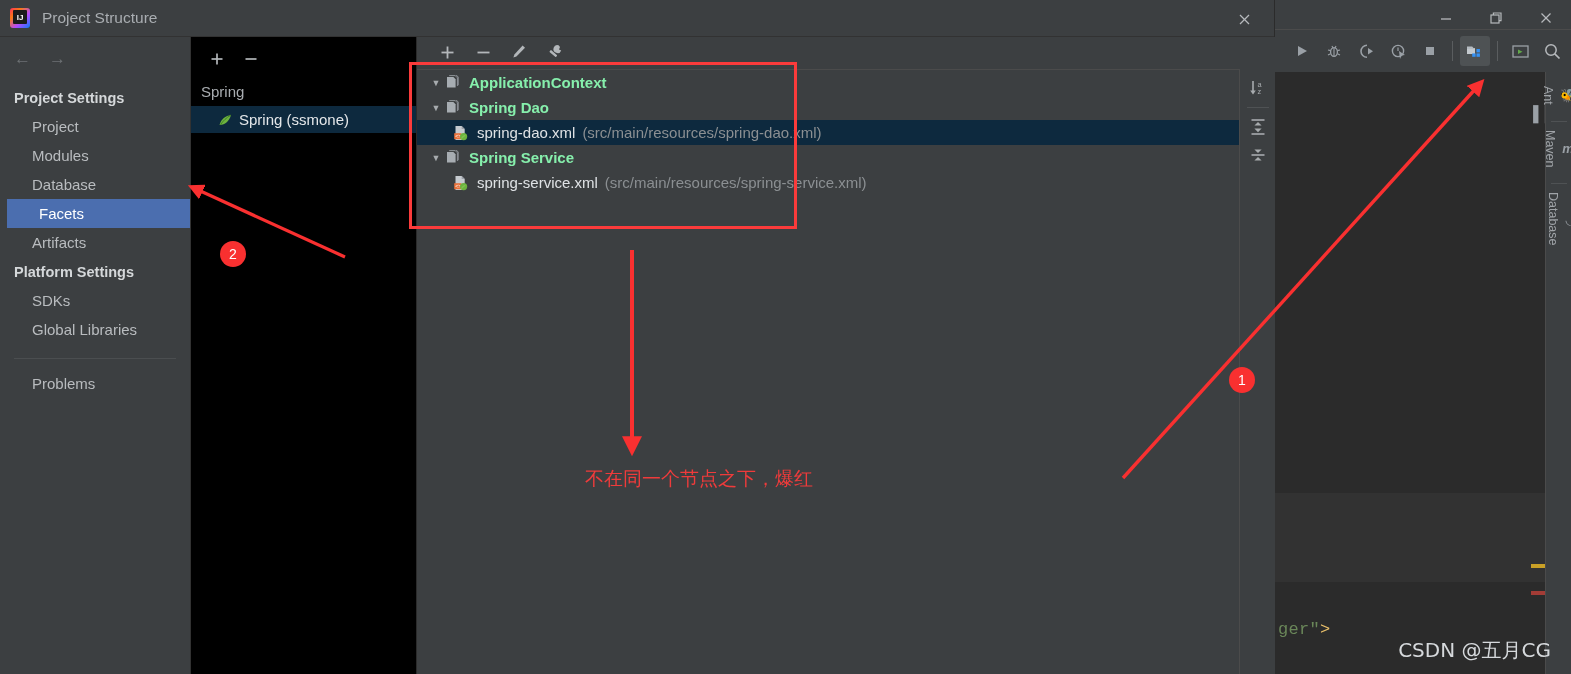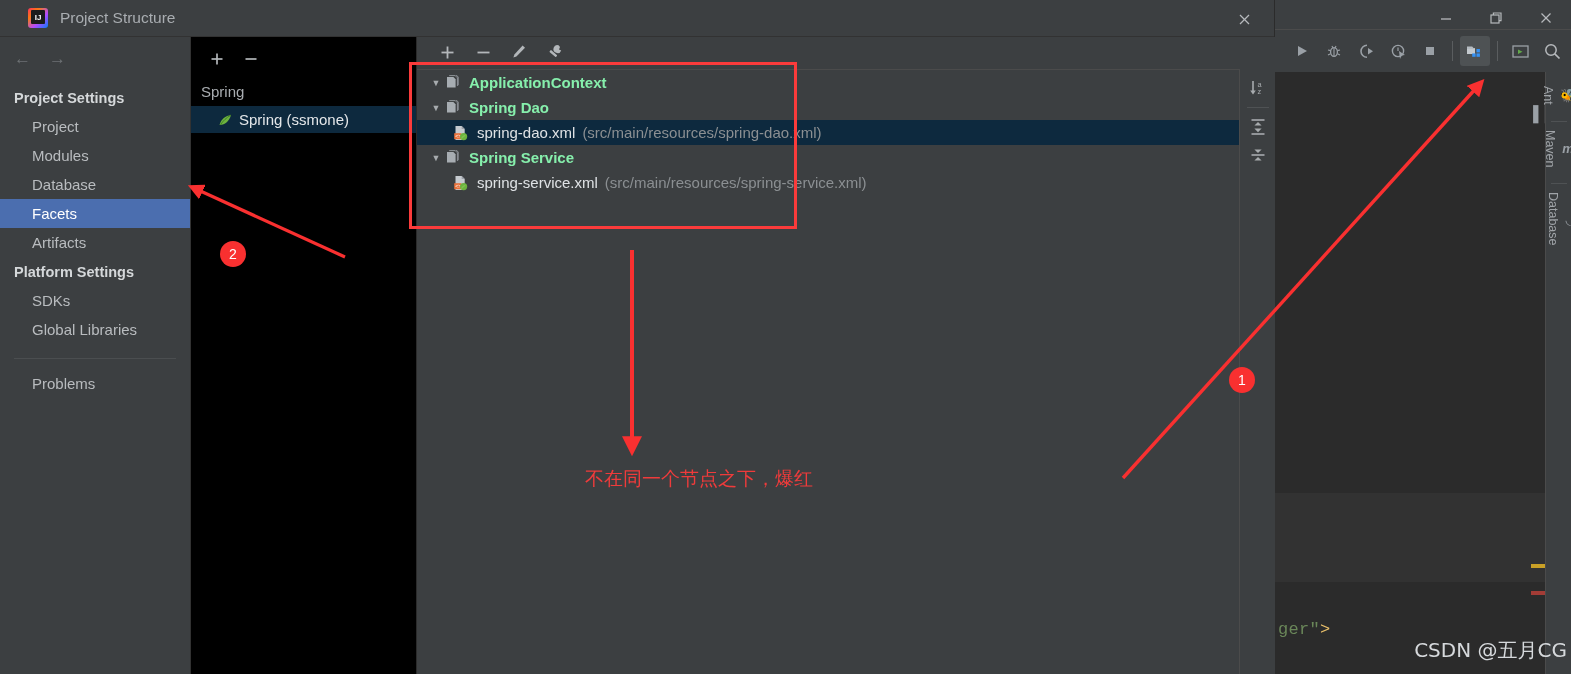--- a/index.html
+++ b/index.html
@@ -68,21 +68,21 @@
   .win-btn { width:50px; height:36px; display:flex; align-items:center; justify-content:center; color:#b6b9bc; }
   .ide-topline { position:absolute; left:1275px; top:29px; width:296px; height:1px; background:#4b4b4b; }
 
   
   .dialog {
     position:absolute; left:0; top:0; width:1275px; height:674px;
     background:#3c3f41; border-right:1px solid #2b2b2b;
   }
   .dialog-title {
     height:37px; background:#3c3f41; display:flex; align-items:center;
-    padding-left:28px; border-bottom:1px solid #323232;
+    padding-left:10px; border-bottom:1px solid #323232;
   }
   .ij-logo {
     width:20px; height:20px; border-radius:3px; margin-right:12px;
     background:
       linear-gradient(135deg,#fe315d 0%, #f97a12 28%, #b24aff 62%, #087cfa 100%);
     position:relative; flex:none;
   }
   .ij-logo::after {
     content:"IJ"; position:absolute; left:3px; top:2px;
     width:14px; height:14px; background:#1b1b1b; color:#fff;
@@ -100,21 +100,21 @@
   
   .nav-pane {
     width:191px; height:100%; background:#3c3f41; border-right:1px solid #323232;
     padding-top:12px; position:relative;
   }
   .nav-arrows { display:flex; gap:18px; padding:0 14px 14px 14px; color:#6d7174; font-size:17px; }
   .nav-group { color:#d5d8da; font-size:14.5px; font-weight:bold; padding:7px 0 6px 14px; }
   .nav-item {
     color:#b9bcbf; font-size:15px; padding:6px 0 6px 32px; line-height:17px;
   }
-  .nav-item.selected { background:#4b6eaf; color:#ffffff; }
+  .nav-item.selected { background:#4b6eaf; color:#ffffff;margin-left:7px; }
   .nav-divider { height:1px; background:#4b4e50; margin:14px 14px 10px 14px; }
 
   
   .facet-pane {
     width:226px; height:100%; background:#000000; border-right:1px solid #2b2b2b;
     position:relative;
   }
   .facet-toolbar { display:flex; gap:10px; padding:10px 0 6px 14px; color:#9aa0a6; }
   .tbi { width:24px; height:24px; display:flex; align-items:center; justify-content:center; }
   .facet-head { color:#a9adb1; font-size:15px; padding:6px 0 6px 10px; }
@@ -171,21 +171,21 @@
     position:absolute; width:26px; height:26px; border-radius:50%;
     background:#f93030; color:#fff; font-size:14px;
     display:flex; align-items:center; justify-content:center;
   }
   .anno-text {
     position:absolute; color:#ef3b3b; font-size:19px;
     font-family:"DejaVu Sans","Liberation Sans",sans-serif;
     white-space:nowrap;
   }
   .watermark {
-    position:absolute; right:4px; bottom:10px; color:#d6d9dc; font-size:20px;
+    position:absolute; right:20px; bottom:10px; color:#d6d9dc; font-size:20px;
     font-family:"DejaVu Sans","Liberation Sans",sans-serif;
   }
 </style>
 </head>
 <body>
 
 <div id="root">
 
   <div class="ide-bg"></div>
 

